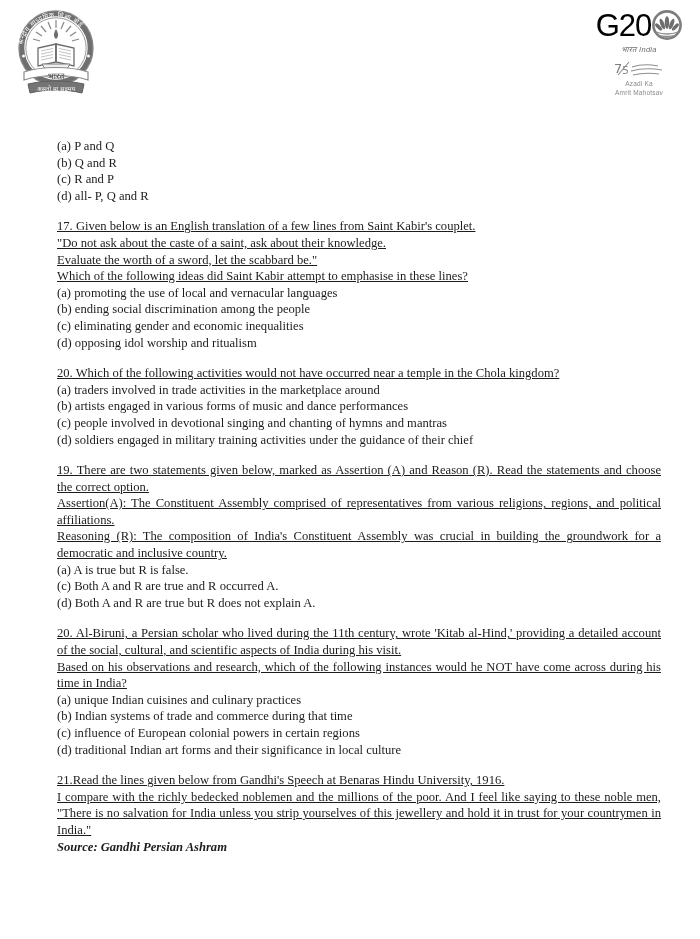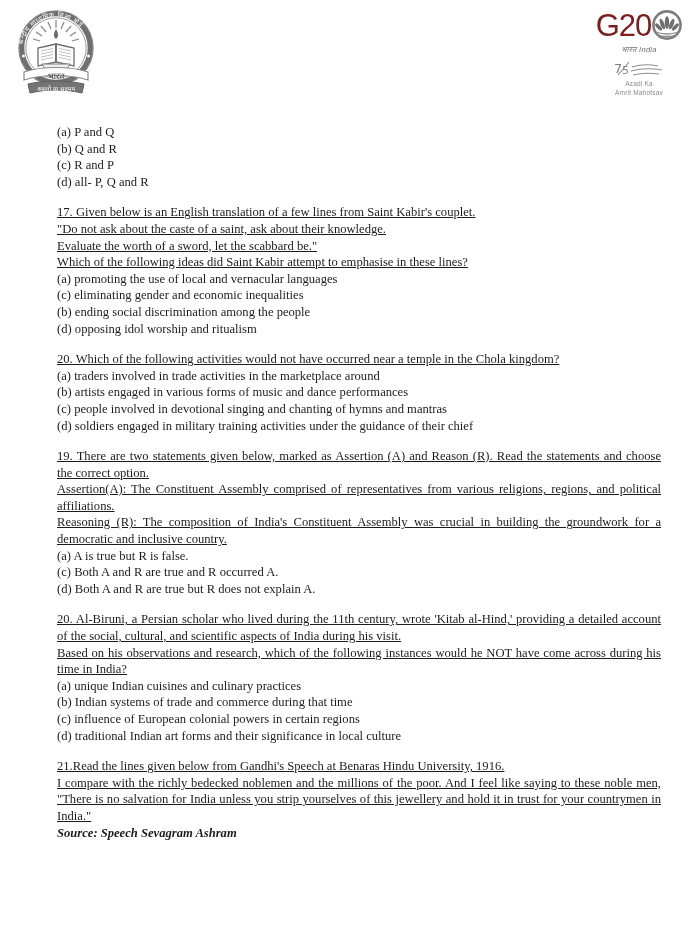--- a/index.html
+++ b/index.html
@@ -53,21 +53,21 @@
     align-items: center;
     justify-content: center;
     height: 34px;
     gap: 0px;
   }
   #g20-word {
     font-family: "Liberation Sans", "DejaVu Sans", sans-serif;
     font-size: 31px;
     line-height: 31px;
     font-weight: 400;
-    color: #7f1d1d;
+    color: #000000;
     letter-spacing: -1px;
   }
   #g20-lotus { width: 30px; height: 30px; margin-left: 1px; }
   #g20-bharat {
     font-family: "Liberation Sans", "DejaVu Sans", sans-serif;
     font-size: 7.5px;
     color: #6f6f6f;
     letter-spacing: .3px;
     margin-top: 2px;
     white-space: nowrap;
@@ -92,21 +92,21 @@
   
   #content {
     position: absolute;
     left: 57px;
     top: 124px;
     width: 604px;
   }
   .block {
     font-size: 12.6px;
     line-height: 16.6px;
-    margin: 0 0 14px 0;
+    margin: 14px 0 14px 0;
   }
   .block:last-child { margin-bottom: 0; }
   .para {
     margin: 0;
     text-align: justify;
     text-justify: inter-word;
     text-decoration: underline;
   }
   .para.last,
   .opt {
@@ -230,22 +230,22 @@
       <p class="opt">(c) R and P</p>
       <p class="opt">(d) all- P, Q and R</p>
     </div>
 
     <div class="block">
       <p class="para last">17. Given below is an English translation of a few lines from Saint Kabir's couplet.</p>
       <p class="para last">"Do not ask about the caste of a saint, ask about their knowledge.</p>
       <p class="para last">Evaluate the worth of a sword, let the scabbard be."</p>
       <p class="para last">Which of the following ideas did Saint Kabir attempt to emphasise in these lines?</p>
       <p class="opt">(a) promoting the use of local and vernacular languages</p>
+      <p class="opt">(b) ending social discrimination among the people</p>
       <p class="opt">(c) eliminating gender and economic inequalities</p>
-      <p class="opt">(b) ending social discrimination among the people</p>
       <p class="opt">(d) opposing idol worship and ritualism</p>
     </div>
 
     <div class="block">
       <p class="para">20. Which of the following activities would not have occurred near a temple in the Chola kingdom?</p>
       <p class="opt">(a) traders involved in trade activities in the marketplace around</p>
       <p class="opt">(b) artists engaged in various forms of music and dance performances</p>
       <p class="opt">(c) people involved in devotional singing and chanting of hymns and mantras</p>
       <p class="opt">(d) soldiers engaged in military training activities under the guidance of their chief</p>
     </div>
@@ -264,17 +264,17 @@
       <p class="para">Based on his observations and research, which of the following instances would he NOT have come across during his time in India?</p>
       <p class="opt">(a) unique Indian cuisines and culinary practices</p>
       <p class="opt">(b) Indian systems of trade and commerce during that time</p>
       <p class="opt">(c) influence of European colonial powers in certain regions</p>
       <p class="opt">(d) traditional Indian art forms and their significance in local culture</p>
     </div>
 
     <div class="block">
       <p class="para last">21.Read the lines given below from Gandhi's Speech at Benaras Hindu University, 1916.</p>
       <p class="para">I compare with the richly bedecked noblemen and the millions of the poor. And I feel like saying to these noble men, "There is no salvation for India unless you strip yourselves of this jewellery and hold it in trust for your countrymen in India."</p>
-      <p class="src">Source: Speech Sevagram Ashram</p>
+      <p class="src">Source: Gandhi Persian Ashram</p>
     </div>
 
   </div>
 </div>
 
 </body></html>

